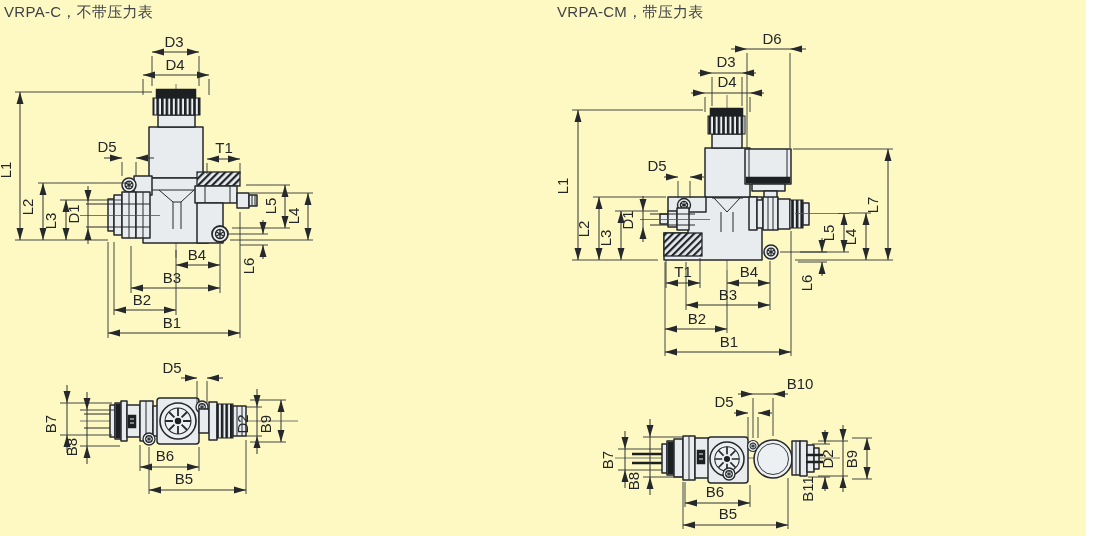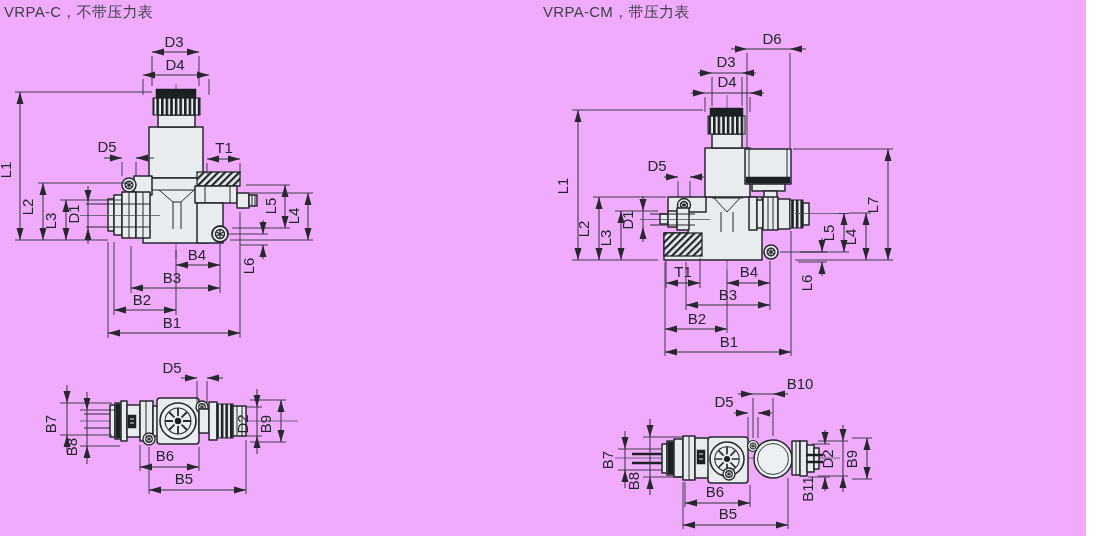--- a/index.html
+++ b/index.html
@@ -1,21 +1,21 @@
 <!DOCTYPE html>
 <html><head>
 <meta charset="utf-8">
 <style>
   html,body{margin:0;padding:0;background:#ffffff;}
-  #stage{position:relative;width:1104px;height:536px;background:#f0abfc;overflow:hidden;
+  #stage{position:relative;width:1104px;height:536px;background:#fef9c3;overflow:hidden;
          font-family:"Liberation Sans",sans-serif;}
   #right-margin{position:absolute;top:0;right:0;width:18px;height:536px;background:#ffffff;}
   .view-title{position:absolute;top:3px;font-size:15px;letter-spacing:.3px;color:#3f4347;}
   #title-left{left:4px;}
-  #title-right{left:543px;text-align:right;}
+  #title-right{left:557px;text-align:right;}
   svg{position:absolute;left:0;top:0;}
   .outline{fill:#e9ecef;stroke:#26292c;stroke-width:1.5;stroke-linejoin:round;}
   .thin{fill:none;stroke:#26292c;stroke-width:1;}
   .thick-dark{fill:none;stroke:#1d2023;stroke-width:2.4;}
   .darkfill{fill:#1d2023;stroke:#1d2023;stroke-width:.5;}
   .dim{fill:none;stroke:#2e3235;stroke-width:1;}
   .ext{fill:none;stroke:#2e3235;stroke-width:.9;}
   .cl{fill:none;stroke:#51565b;stroke-width:.8;}
   .dlbl{font-family:"Liberation Sans",sans-serif;font-size:15px;fill:#232629;text-anchor:middle;}
 </style>

